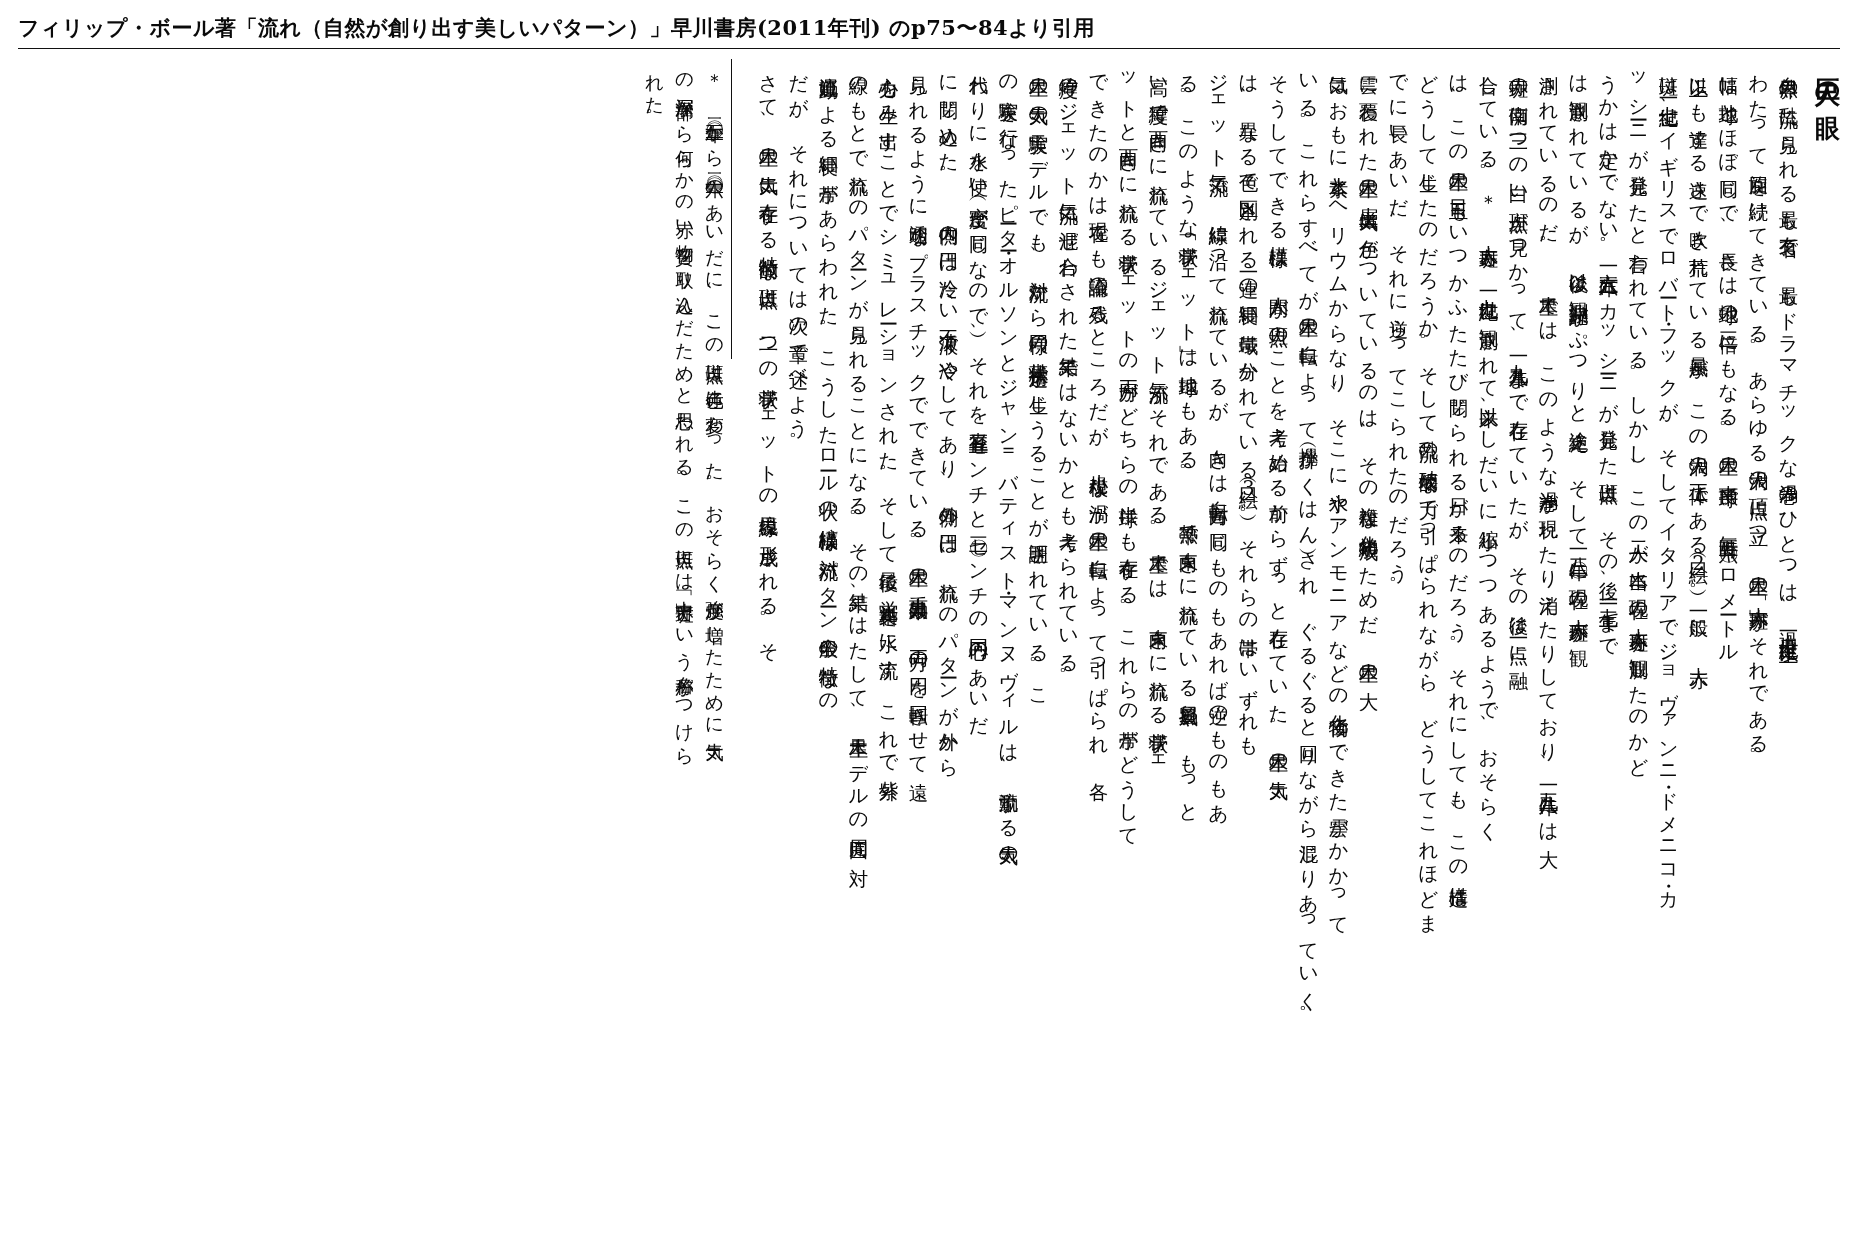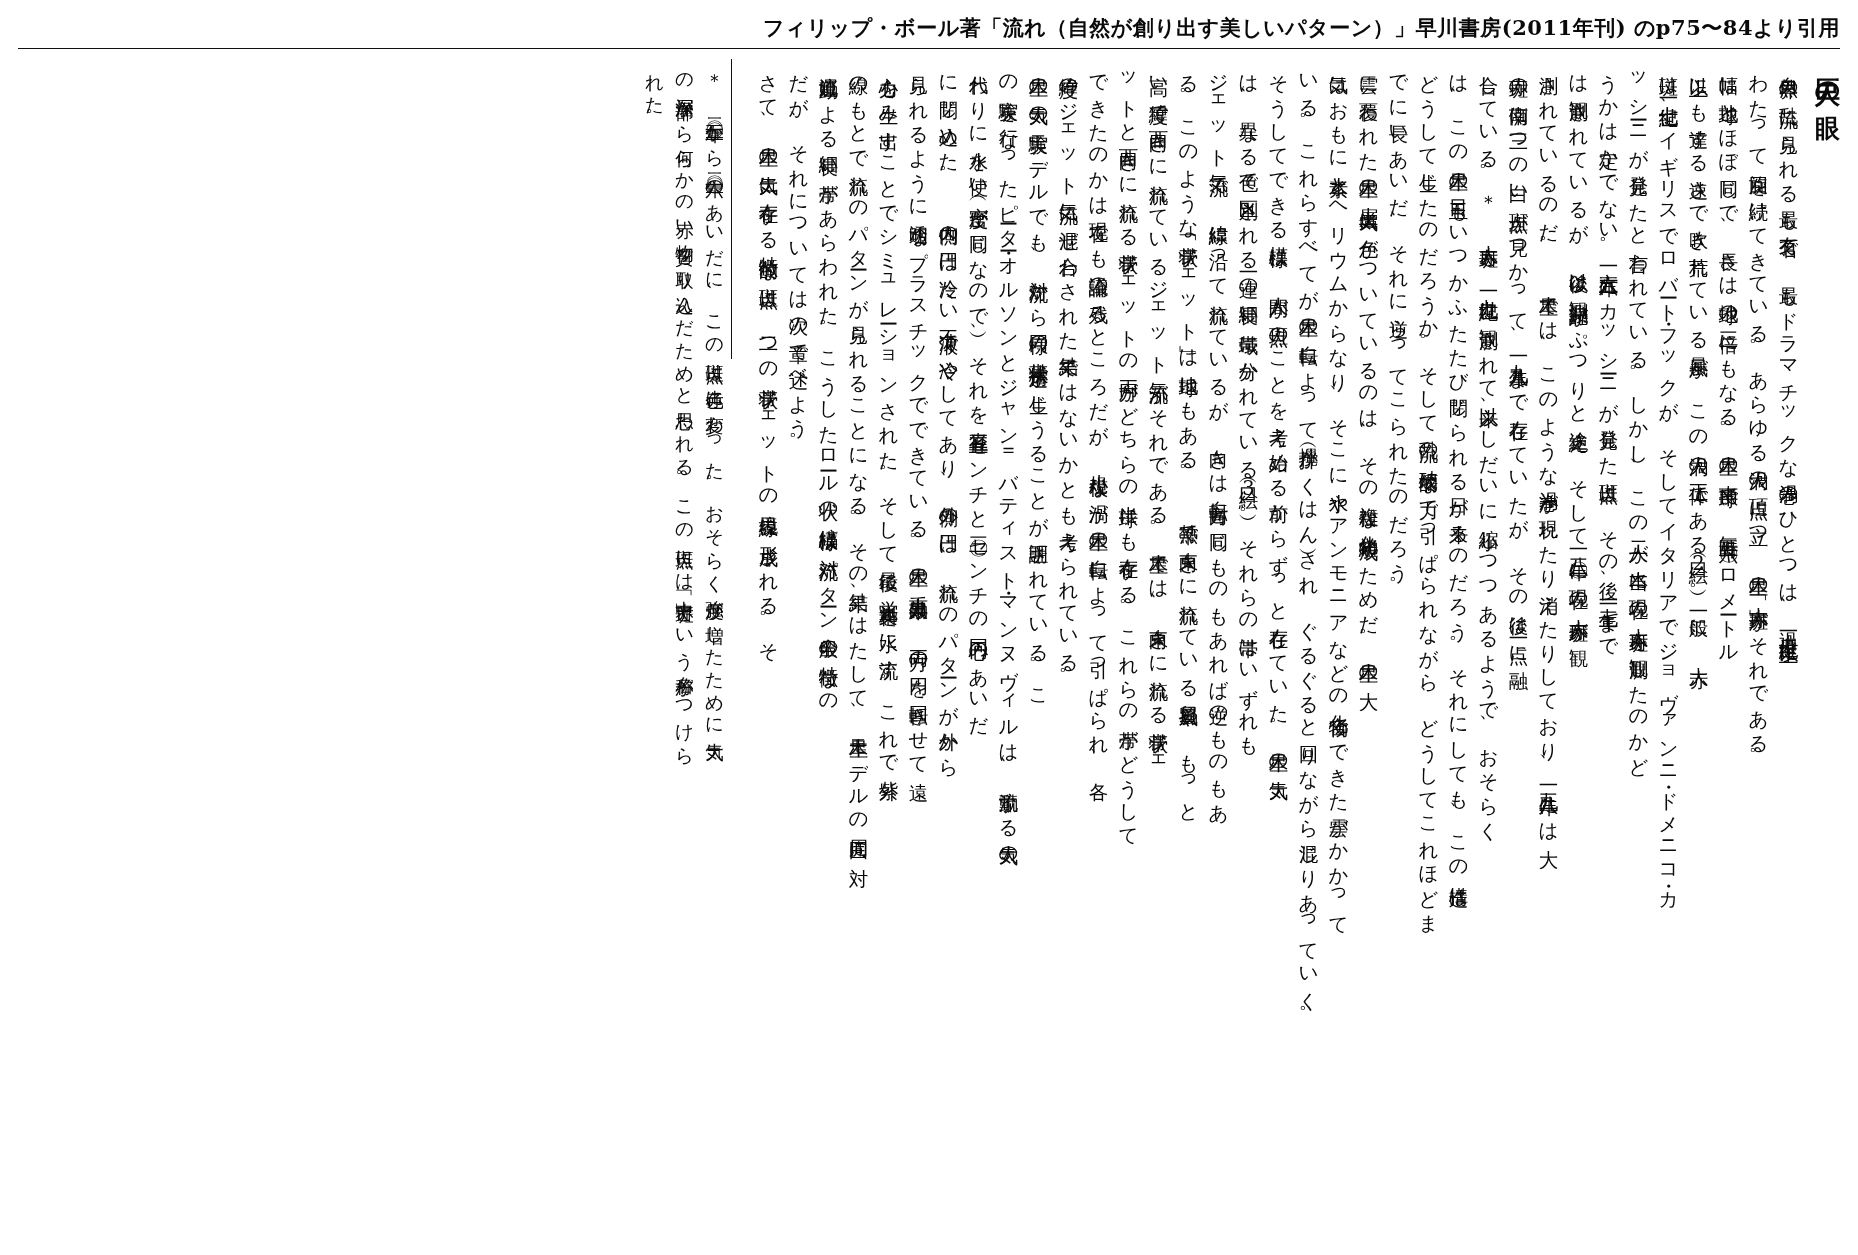--- a/index.html
+++ b/index.html
@@ -15,21 +15,21 @@
     overflow: hidden;
   }
   .page {
     position: relative;
     width: 1858px;
     height: 1255px;
     box-sizing: border-box;
     padding: 10px 18px 8px 18px;
   }
   .header-line {
-    text-align: right;
+    text-align: left;
     font-size: 21px;
     letter-spacing: 0.5px;
     font-weight: 600;
     margin: 4px 0 6px 0;
     white-space: nowrap;
   }
   .rule {
     border: 0;
     border-top: 1.5px solid #111;
     margin: 2px 0 0 0;

